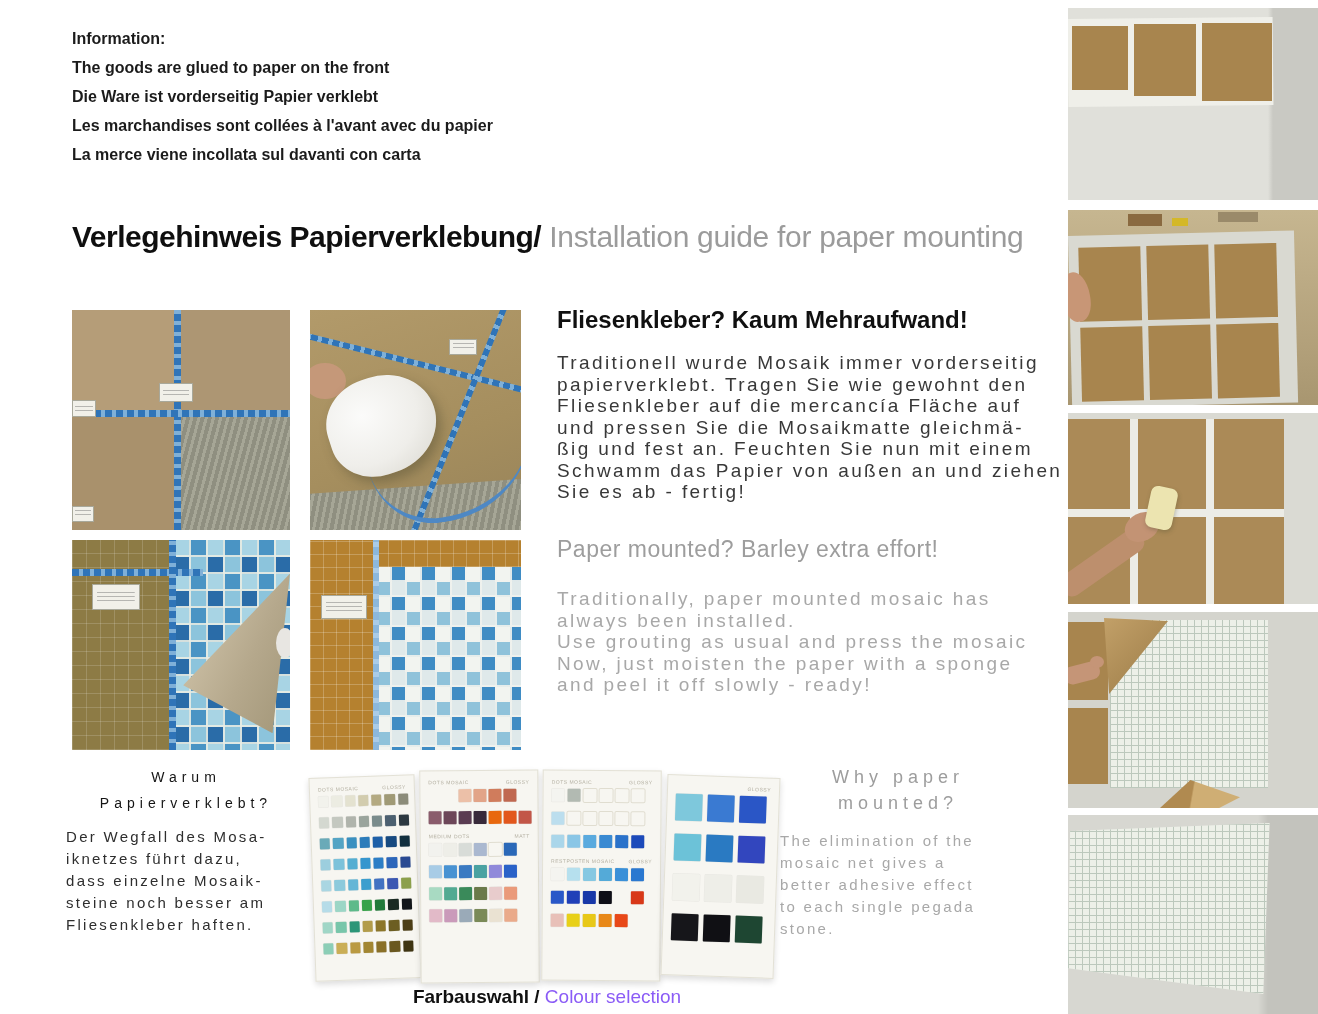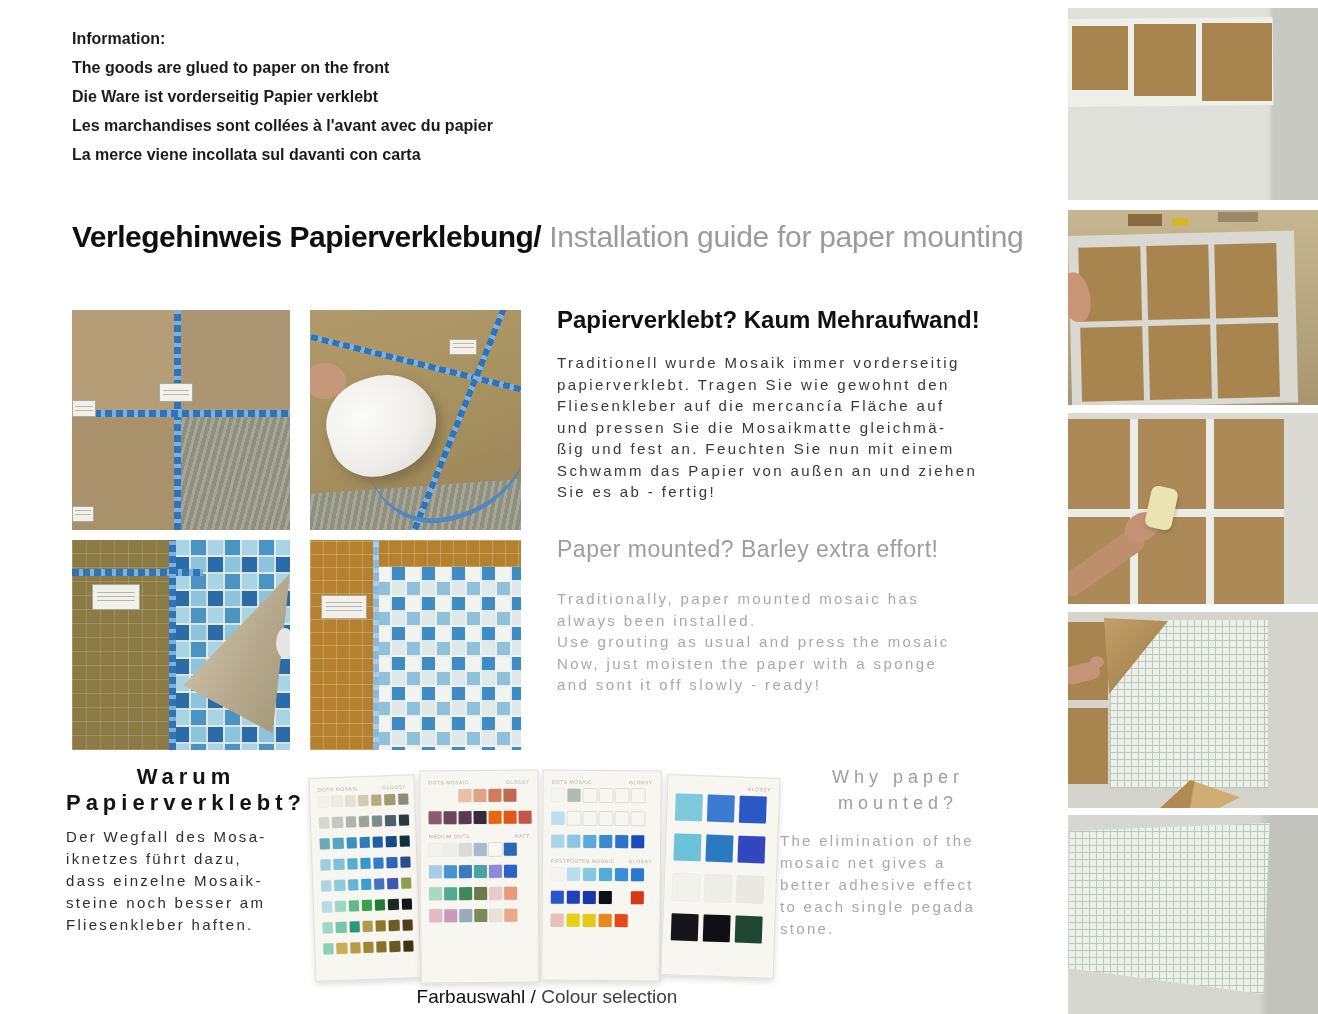--- a/index.html
+++ b/index.html
@@ -8,36 +8,36 @@
 
   
   .info{position:absolute;left:72px;top:24px;font-weight:bold;font-size:16px;
         line-height:29px;color:#1b1b1b;white-space:nowrap;}
   .h1{position:absolute;left:72px;top:220px;margin:0;font-size:30px;white-space:nowrap;}
   .h-de{font-weight:bold;color:#0f0f0f;letter-spacing:-0.5px;}
   .h-en{font-weight:normal;color:#9b9b9b;letter-spacing:-0.3px;}
 
   .de-title{position:absolute;left:557px;top:306px;font-size:24px;font-weight:bold;color:#101010;}
   .en-title{position:absolute;left:557px;top:536px;font-size:23px;font-weight:normal;color:#9d9d9d;letter-spacing:0.5px;}
-  .para{position:absolute;font-size:15px;letter-spacing:2.4px;line-height:21.5px;white-space:nowrap;}
+  .para{position:absolute;font-size:19px;letter-spacing:2.4px;line-height:21.5px;white-space:nowrap;}
   .para.de{left:557px;top:352px;color:#383838;}
   .para.en{left:557px;top:588px;color:#a8a8a8;}
 
   .warum-title{position:absolute;left:60px;top:764px;width:252px;text-align:center;
-        font-weight:bold;font-size:22px;letter-spacing:5px;line-height:26px;color:#141414;}
+        font-weight:normal;font-size:14px;letter-spacing:5px;line-height:26px;color:#141414;}
   .warum-body{position:absolute;left:66px;top:826px;font-size:15px;letter-spacing:2.3px;
         line-height:22px;color:#2e2e2e;white-space:nowrap;}
   .why-title{position:absolute;left:772px;top:764px;width:252px;text-align:center;
         font-size:18px;letter-spacing:5px;line-height:26px;color:#9d9d9d;}
   .why-body{position:absolute;left:780px;top:830px;font-size:15px;letter-spacing:2.3px;
         line-height:22px;color:#a8a8a8;white-space:nowrap;}
 
   .caption{position:absolute;left:312px;top:986px;width:470px;text-align:center;font-size:19px;white-space:nowrap;}
-  .c-de{font-weight:normal;color:#111;}
-  .c-en{color:#404040;}
+  .c-de{font-weight:bold;color:#111;}
+  .c-en{color:#8b5cf6;}
 
   
   .photo{position:absolute;overflow:hidden;background:#b09873;}
   .photo div{position:absolute;}
   .tape-h{height:7px;background:repeating-linear-gradient(90deg,#2f74b8 0 7px,#7fb0d8 7px 11px);}
   .tape-v{width:7px;background:repeating-linear-gradient(0deg,#2f74b8 0 7px,#7fb0d8 7px 11px);}
   .lab{background:#f1f0e9;border:1px solid #a8a89a;
        background-image:repeating-linear-gradient(0deg,transparent 0 3px,rgba(110,110,110,.45) 3px 4px);
        background-size:82% 64%;background-position:center;background-repeat:no-repeat;}
   .adhesive{background:repeating-linear-gradient(105deg,#a6a696 0 3px,#8f8f80 3px 7px);}
@@ -219,37 +219,37 @@
   </div>
 
   <div class="photo p-l4">
     <div class="pl orange-grid"></div>
     <div class="band orange-grid"></div>
     <div class="mo mosaic-mixed"></div>
     <div class="tv"></div>
     <div class="lab"></div>
   </div>
 
-  <div class="de-title">Papierverklebt? Kaum Mehraufwand!</div>
+  <div class="de-title">Fliesenkleber? Kaum Mehraufwand!</div>
   <div class="para de">
       <div>Traditionell wurde Mosaik immer vorderseitig</div>
       <div>papierverklebt. Tragen Sie wie gewohnt den</div>
       <div>Fliesenkleber auf die mercancía Fläche auf</div>
       <div>und pressen Sie die Mosaikmatte gleichmä-</div>
       <div>ßig und fest an. Feuchten Sie nun mit einem</div>
       <div>Schwamm das Papier von außen an und ziehen</div>
       <div>Sie es ab - fertig!</div>
     </div>
   <div class="en-title">Paper mounted? Barley extra effort!</div>
   <div class="para en">
       <div>Traditionally, paper mounted mosaic has</div>
       <div>always been installed.</div>
       <div>Use grouting as usual and press the mosaic</div>
       <div>Now, just moisten the paper with a sponge</div>
-      <div>and sont it off slowly - ready!</div>
+      <div>and peel it off slowly - ready!</div>
     </div>
 
   <div class="warum-title">
       <div>Warum</div>
       <div>Papierverklebt?</div>
     </div>
   <div class="warum-body">
       <div>Der Wegfall des Mosa-</div>
       <div>iknetzes führt dazu,</div>
       <div>dass einzelne Mosaik-</div>

